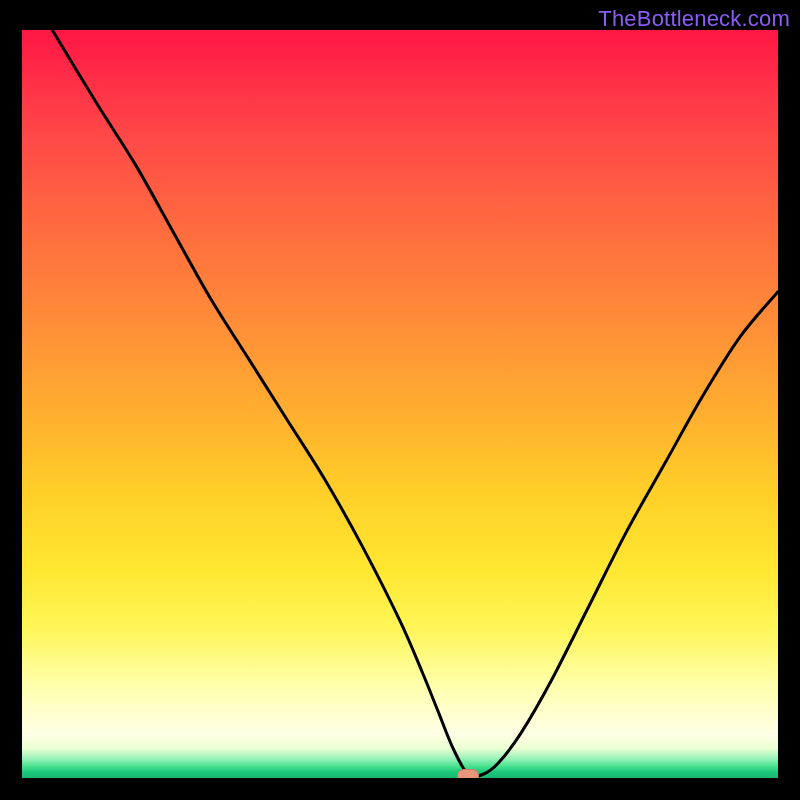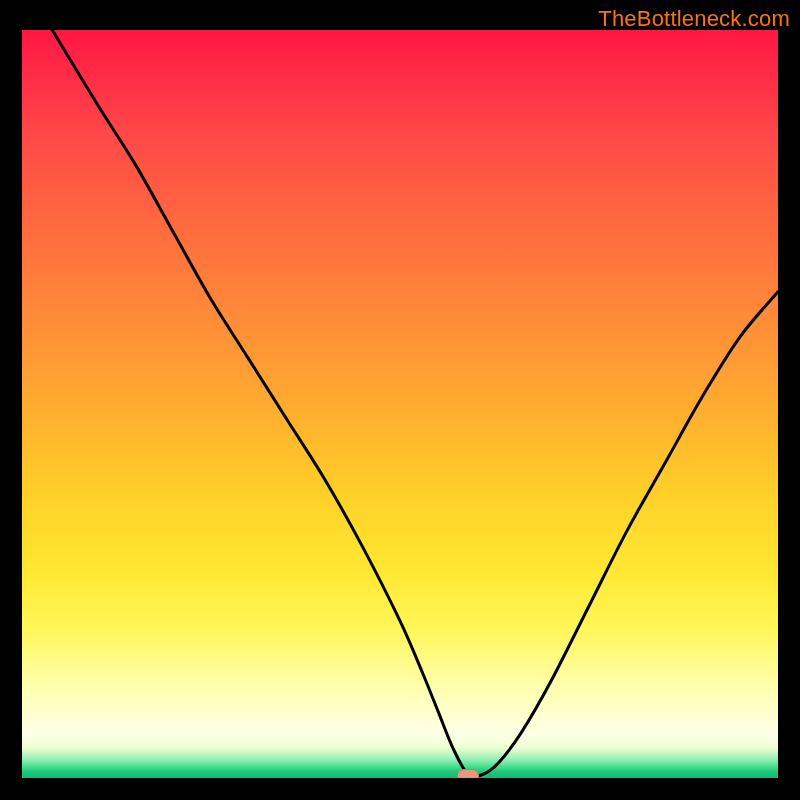--- a/index.html
+++ b/index.html
@@ -16,21 +16,21 @@
     left: 0;
     top: 0;
     width: 800px;
     height: 800px;
     background: #000;
   }
   .watermark {
     position: absolute;
     top: 6px;
     right: 10px;
-    color: #f97316;
+    color: #8b5cf6;
     font-size: 22px;
     font-weight: 500;
     letter-spacing: 0.2px;
     z-index: 10;
   }
   .plot {
     position: absolute;
     left: 22px;
     top: 30px;
     width: 756px;

